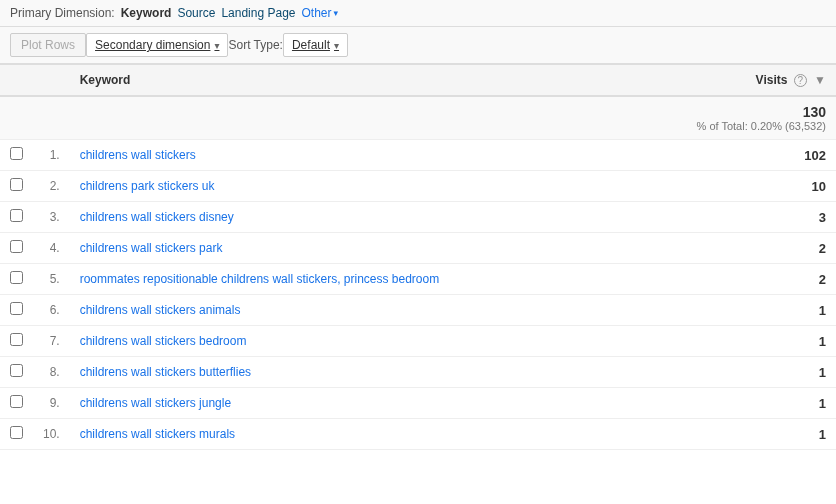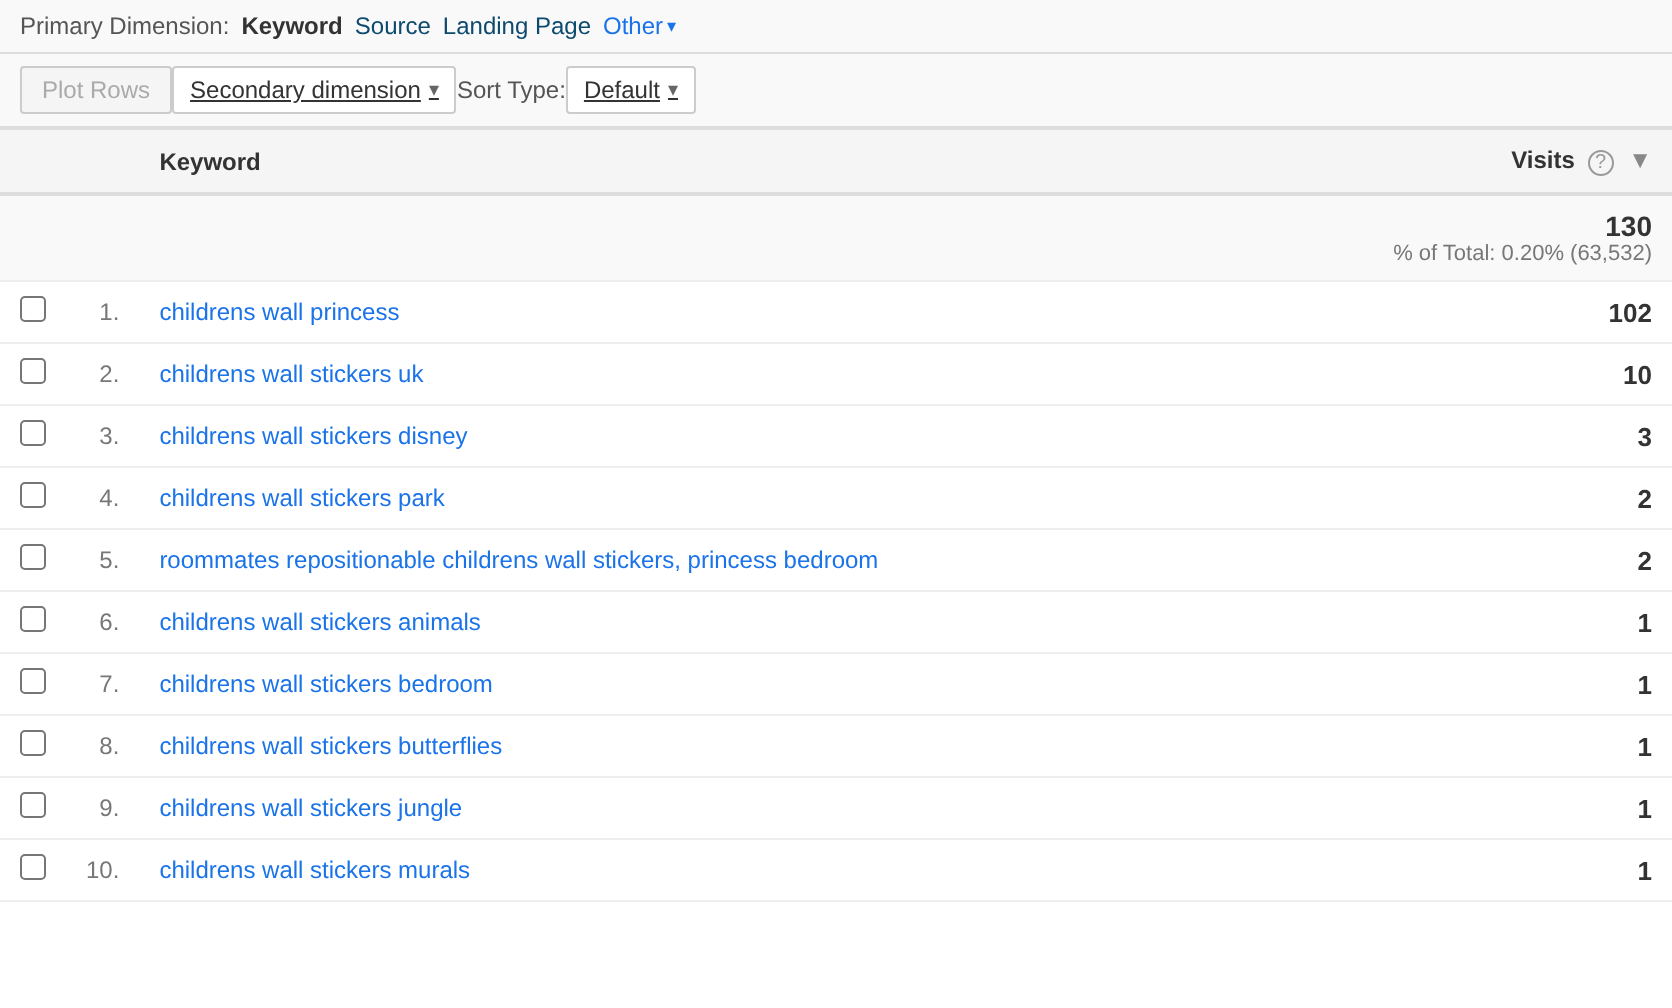--- a/index.html
+++ b/index.html
@@ -226,27 +226,27 @@
       <td></td>
       <td>
         <div class="summary-visits">130</div>
         <div class="summary-pct">% of Total: 0.20% (63,532)</div>
       </td>
     </tr>
 
   <tr>
         <td class="checkbox-col"><input type="checkbox" style=""></td>
         <td class="num-col">1.</td>
-        <td class="keyword-cell"><a href="#" class="keyword-link">childrens wall princess</a></td>
+        <td class="keyword-cell"><a href="#" class="keyword-link">childrens wall stickers</a></td>
         <td class="visits-val">102</td>
       </tr>
       <tr>
         <td class="checkbox-col"><input type="checkbox" style=""></td>
         <td class="num-col">2.</td>
-        <td class="keyword-cell"><a href="#" class="keyword-link">childrens wall stickers uk</a></td>
+        <td class="keyword-cell"><a href="#" class="keyword-link">childrens park stickers uk</a></td>
         <td class="visits-val">10</td>
       </tr>
       <tr>
         <td class="checkbox-col"><input type="checkbox" style=""></td>
         <td class="num-col">3.</td>
         <td class="keyword-cell"><a href="#" class="keyword-link">childrens wall stickers disney</a></td>
         <td class="visits-val">3</td>
       </tr>
       <tr>
         <td class="checkbox-col"><input type="checkbox" style=""></td>

